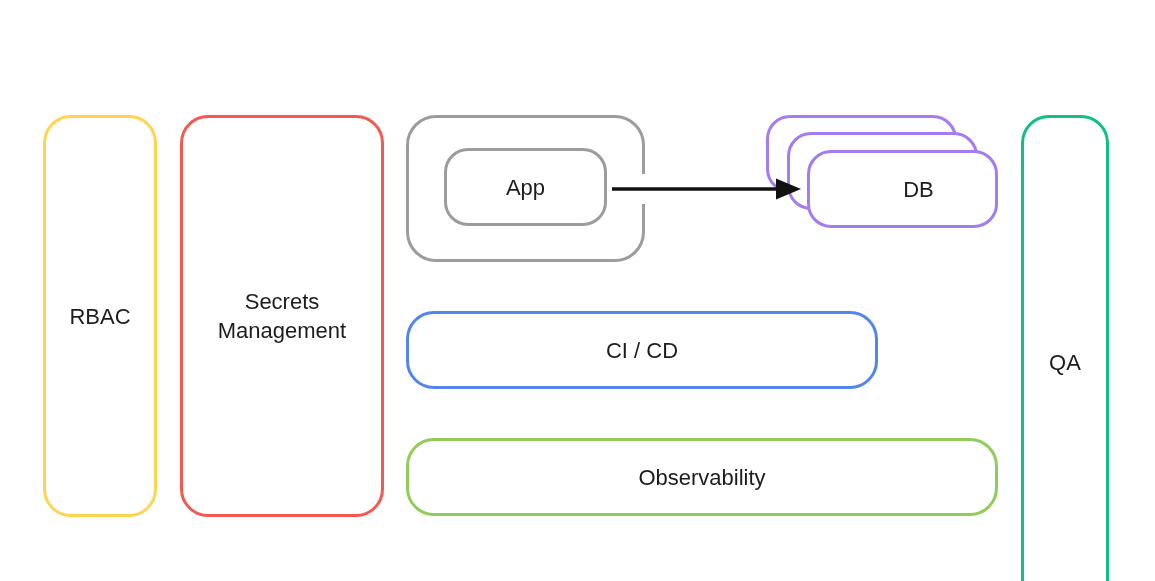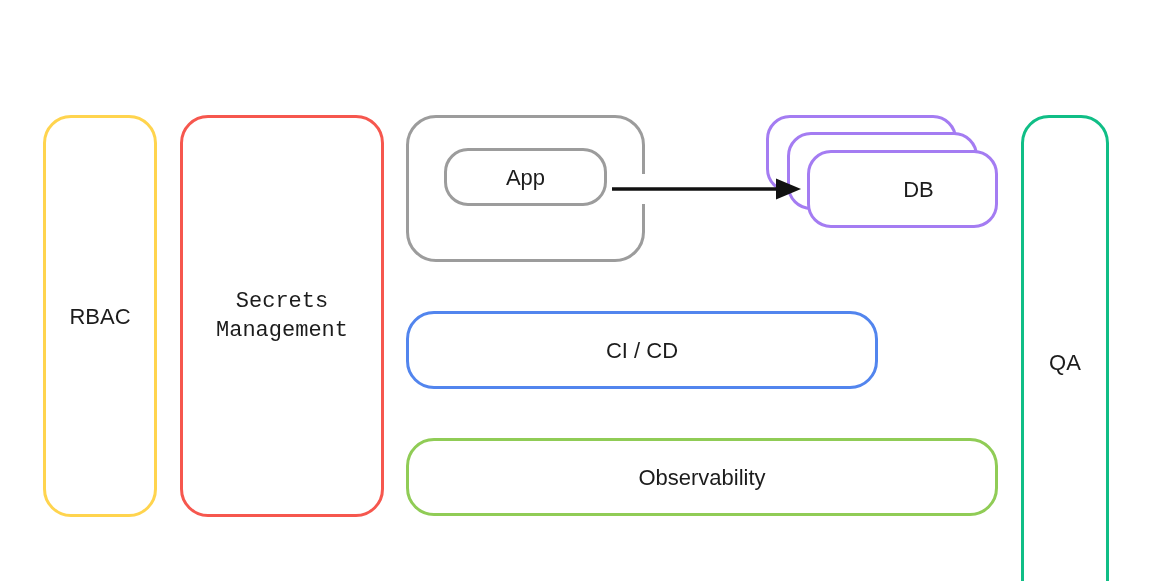--- a/index.html
+++ b/index.html
@@ -19,23 +19,23 @@
     align-items:center;
     justify-content:center;
     text-align:center;
     font-size:22px;
     line-height:29px;
     border-style:solid;
     border-width:3px;
   }
   .rbac{left:43px;top:115px;width:114px;height:402px;border-radius:28px;border-color:var(--yellow);}
   .secrets{left:180px;top:115px;width:204px;height:402px;border-radius:28px;border-color:var(--red);}
-  .secrets span{display:block;max-width:170px;font-family:Liberation Mono, monospace;}
+  .secrets span{display:block;max-width:170px;}
   .app-group{left:406px;top:115px;width:239px;height:147px;border-radius:30px;border-color:var(--gray);}
-  .app{left:444px;top:148px;width:163px;height:58px;border-radius:24px;border-color:var(--gray);}
+  .app{left:444px;top:148px;width:163px;height:78px;border-radius:24px;border-color:var(--gray);}
   .db-layer{width:191px;height:78px;border-radius:24px;border-color:var(--purple);}
   .db-back{left:766px;top:115px;z-index:1;}
   .db-middle{left:787px;top:132px;z-index:2;}
   .db-front{left:807px;top:150px;z-index:3;padding-left:32px;}
   .cicd{left:406px;top:311px;width:472px;height:78px;border-radius:28px;border-color:var(--blue);}
   .observability{left:406px;top:438px;width:592px;height:78px;border-radius:28px;border-color:var(--green);}
   .qa{left:1021px;top:115px;width:88px;height:495px;border-radius:28px;border-color:var(--teal);}
   .arrow-svg{position:absolute;left:600px;top:165px;width:210px;height:50px;z-index:5;}
 </style>
 </head>

